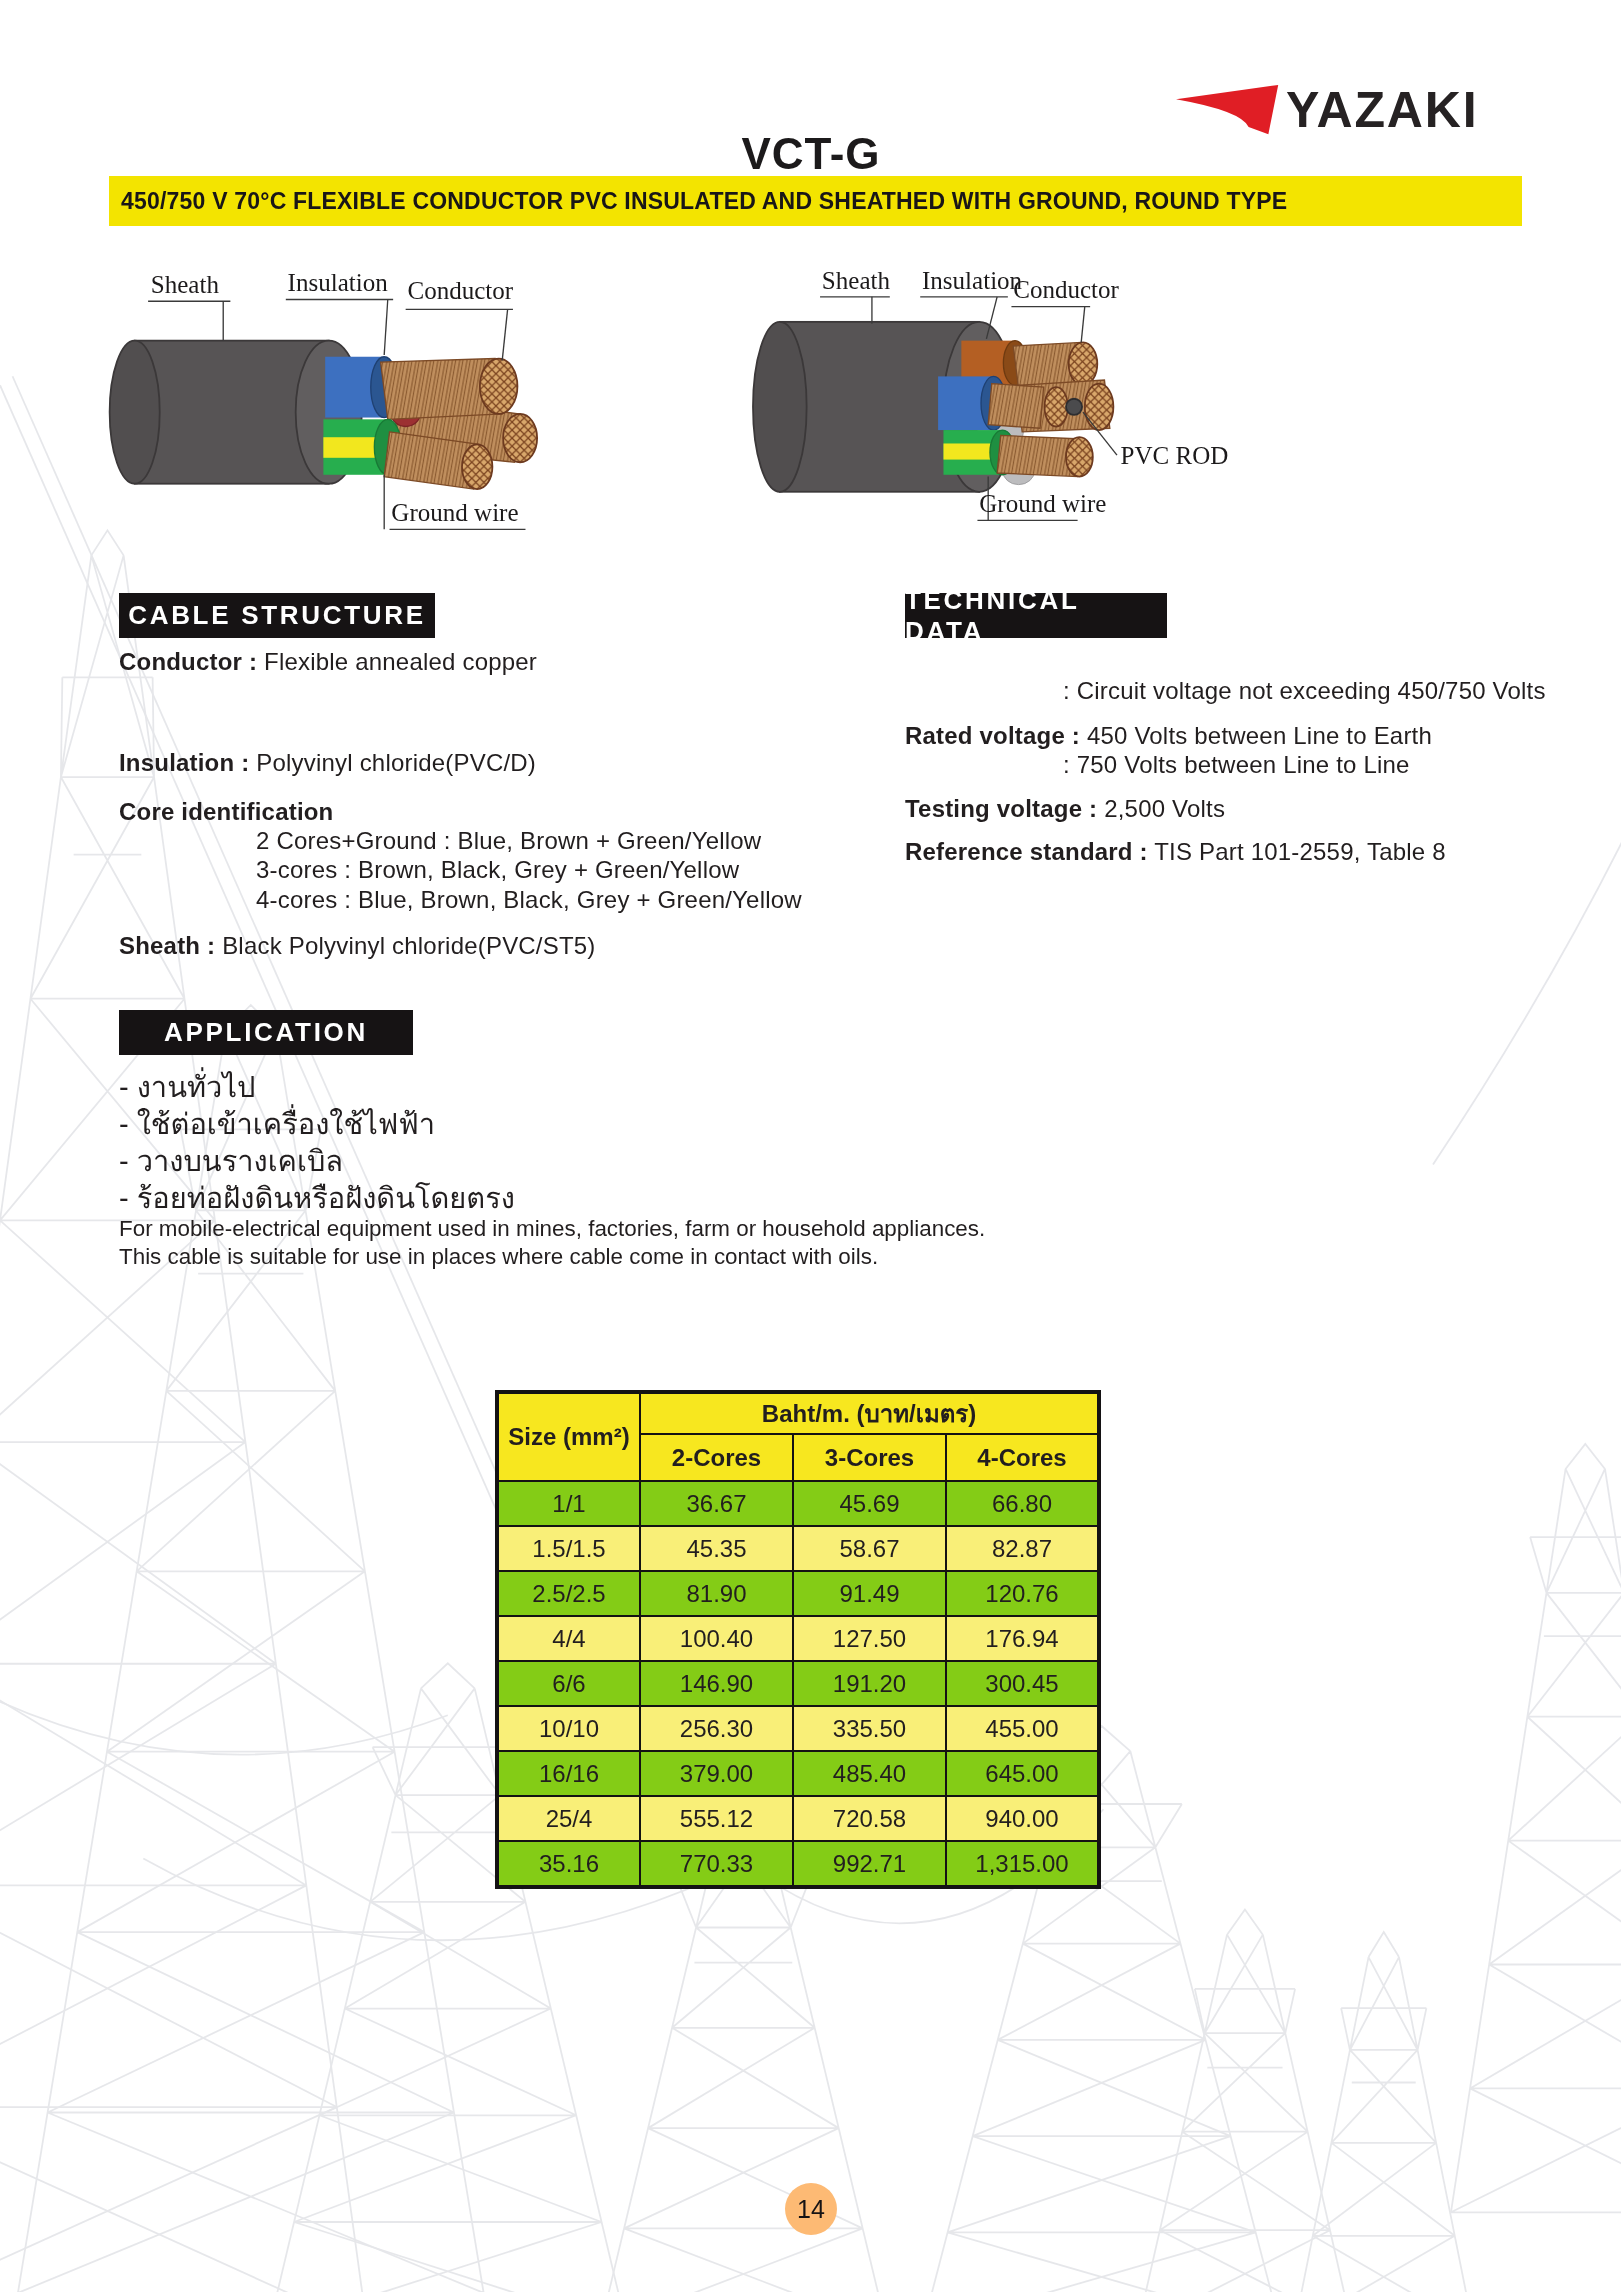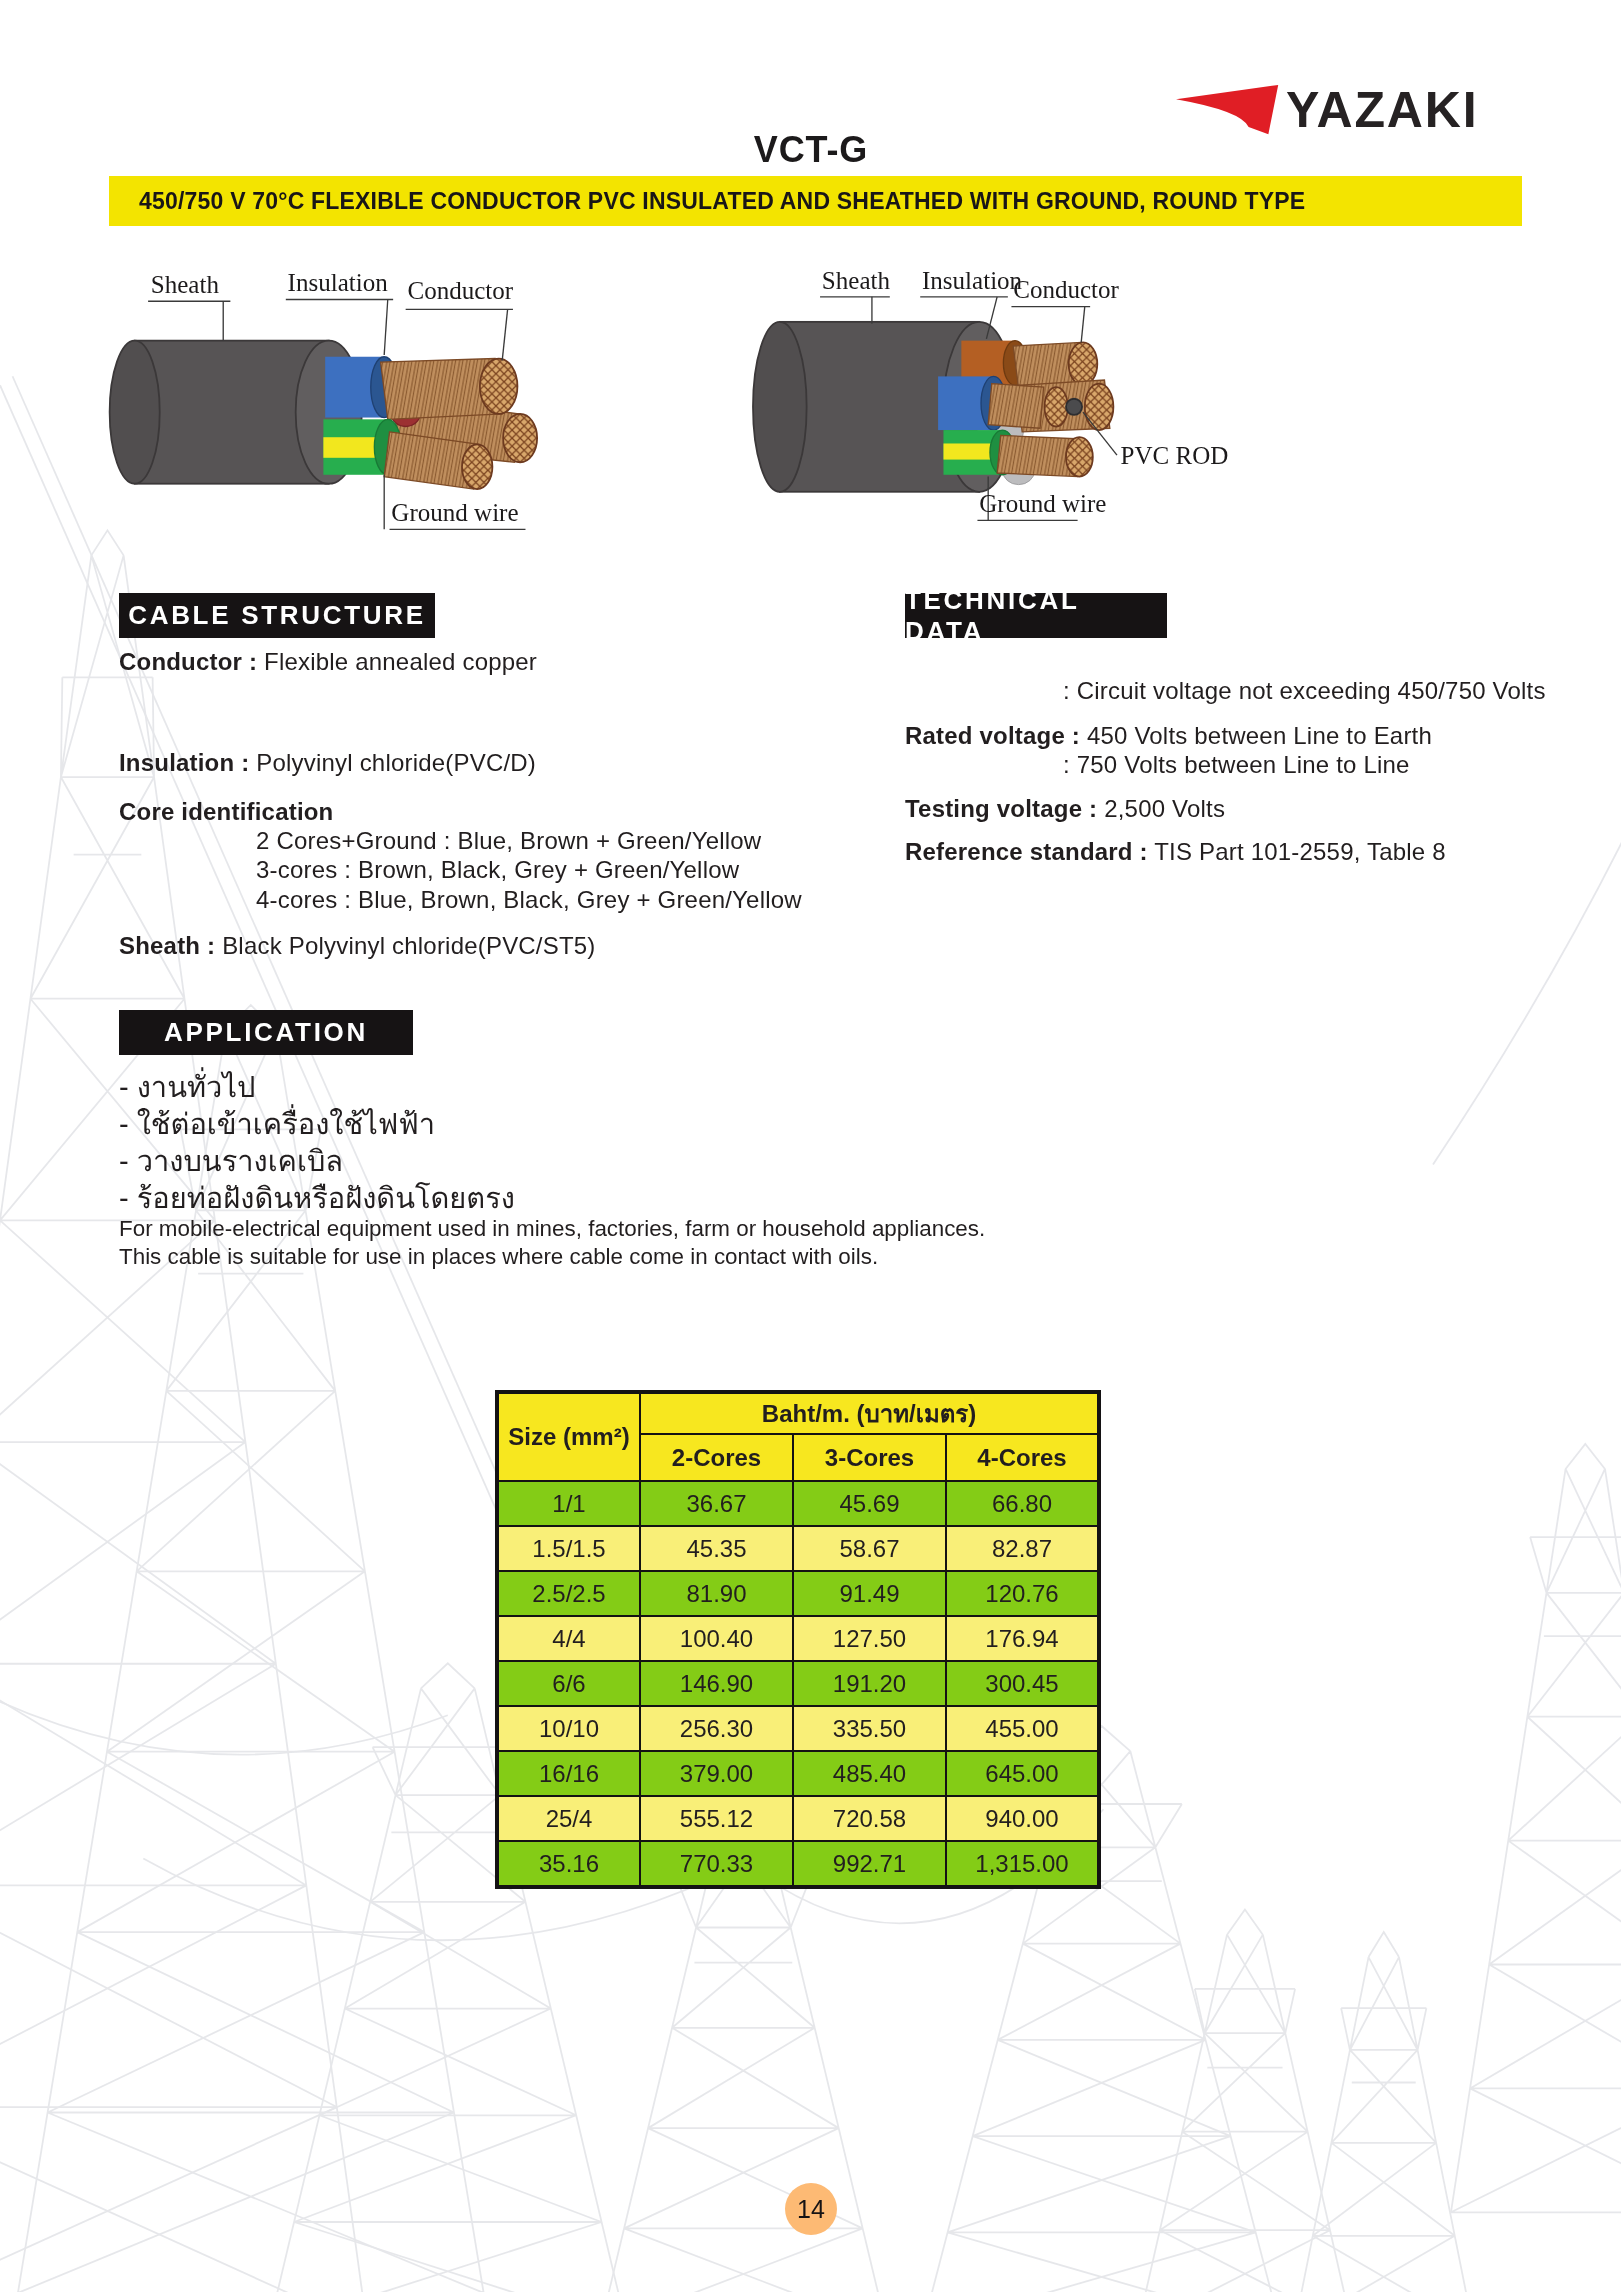--- a/index.html
+++ b/index.html
@@ -5,24 +5,24 @@
   html,body{margin:0;padding:0;background:#ffffff;}
   .page{position:relative;width:1622px;height:2293px;background:#fff;overflow:hidden;
         font-family:"Liberation Sans",sans-serif;color:var(--text,#221e1f);}
   .abs{position:absolute;}
   
   #watermark{position:absolute;left:0;top:0;width:1622px;height:2293px;}
   
   .brand{position:absolute;left:1175px;top:81px;display:flex;align-items:center;gap:5px;}
   .brand-text{font-size:50px;font-weight:bold;letter-spacing:1.8px;color:#262223;}
   .doc-title{position:absolute;left:681px;top:129px;width:260px;text-align:center;
-             font-size:36px;font-weight:bold;letter-spacing:0.9px;color:#1c1a1b;}
+             font-size:44px;font-weight:bold;letter-spacing:0.9px;color:#1c1a1b;}
   .banner{position:absolute;left:109px;top:176px;width:1413px;height:50px;
           background:var(--banner-yellow,#f3e400);display:flex;align-items:center;}
-  .banner span{font-size:23px;font-weight:bold;color:#191617;padding-left:30px;letter-spacing:0.2px;}
+  .banner span{font-size:23px;font-weight:bold;color:#191617;padding-left:12px;letter-spacing:0.2px;}
   
   .sec-head{position:absolute;height:45px;background:var(--section-black,#161314);color:#fff;
             display:flex;align-items:center;justify-content:center;
             font-size:26px;font-weight:bold;letter-spacing:2.7px;}
   
   .tline{position:absolute;font-size:24px;letter-spacing:0.2px;white-space:nowrap;}
   .tline b{font-weight:bold;}
   .thai{position:absolute;font-size:29px;line-height:37px;white-space:nowrap;}
   .eng{position:absolute;font-size:22.4px;line-height:28px;white-space:nowrap;}
   

